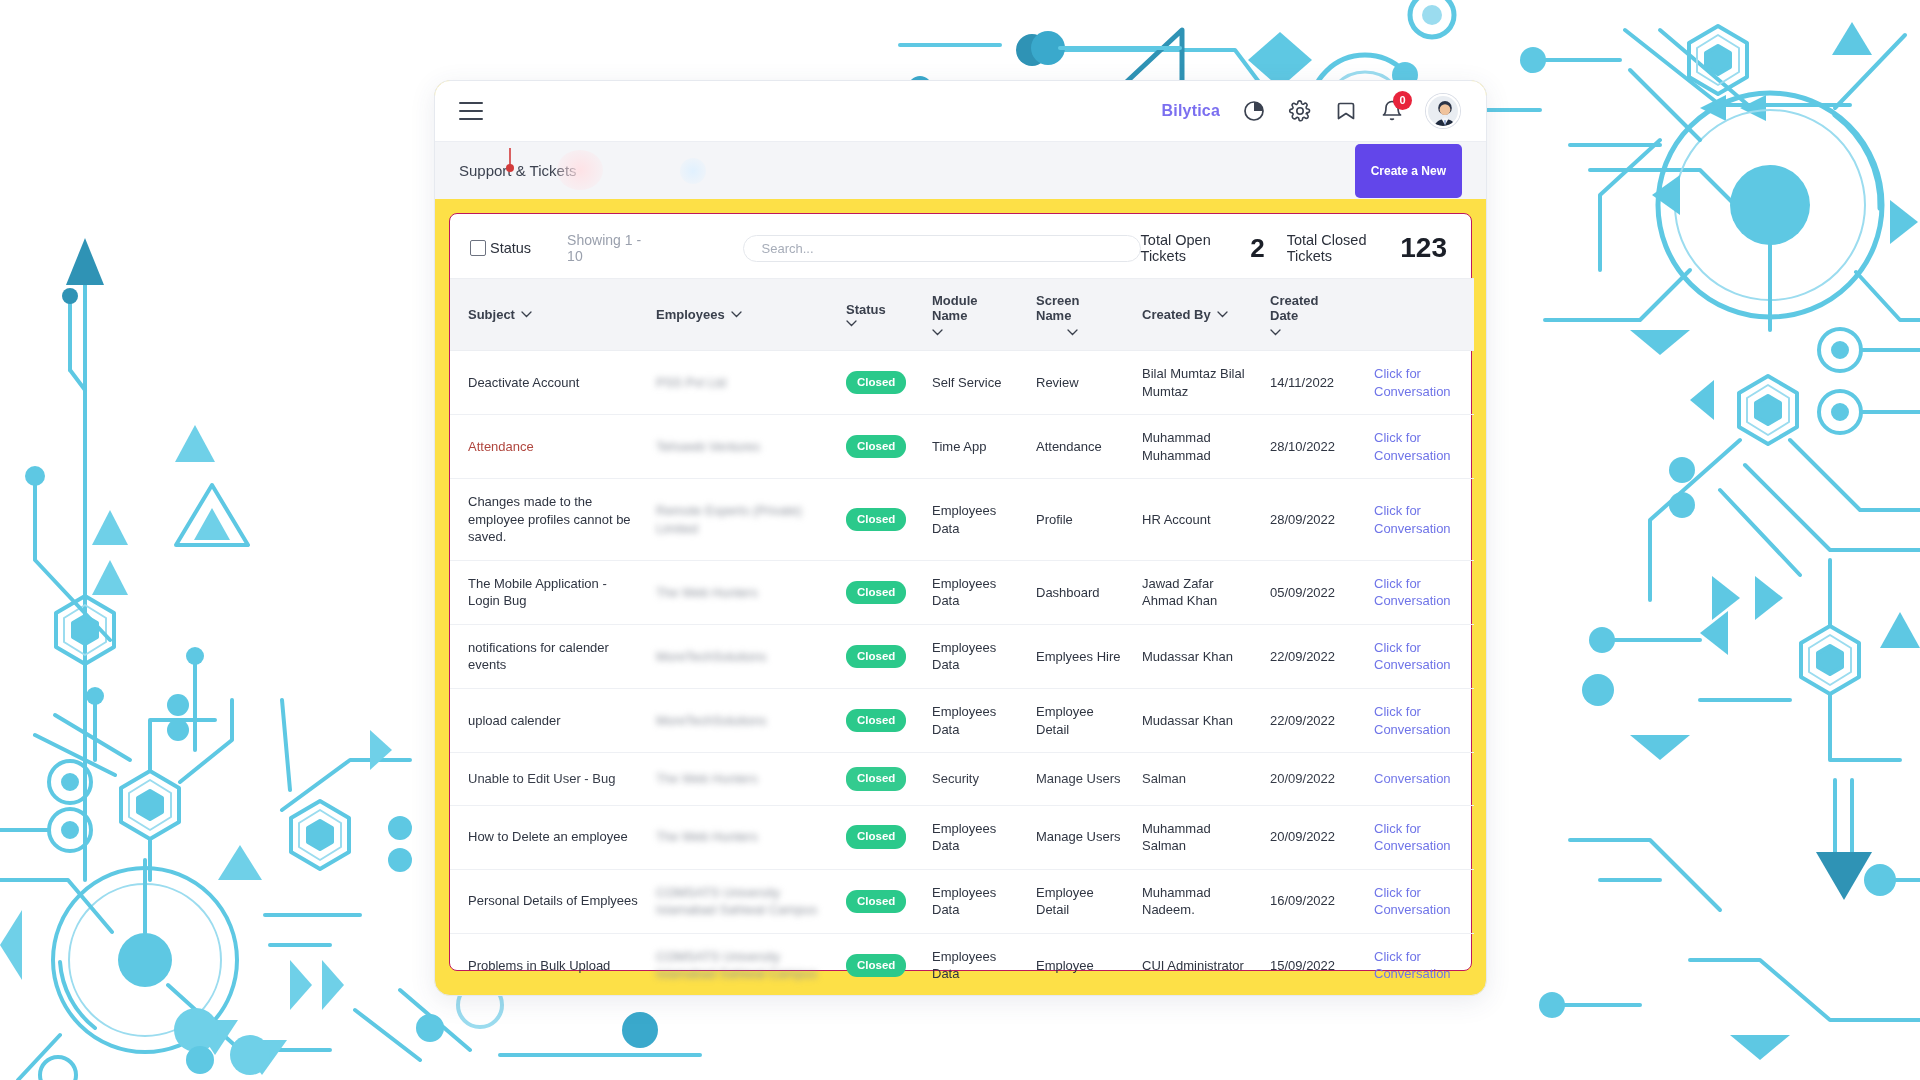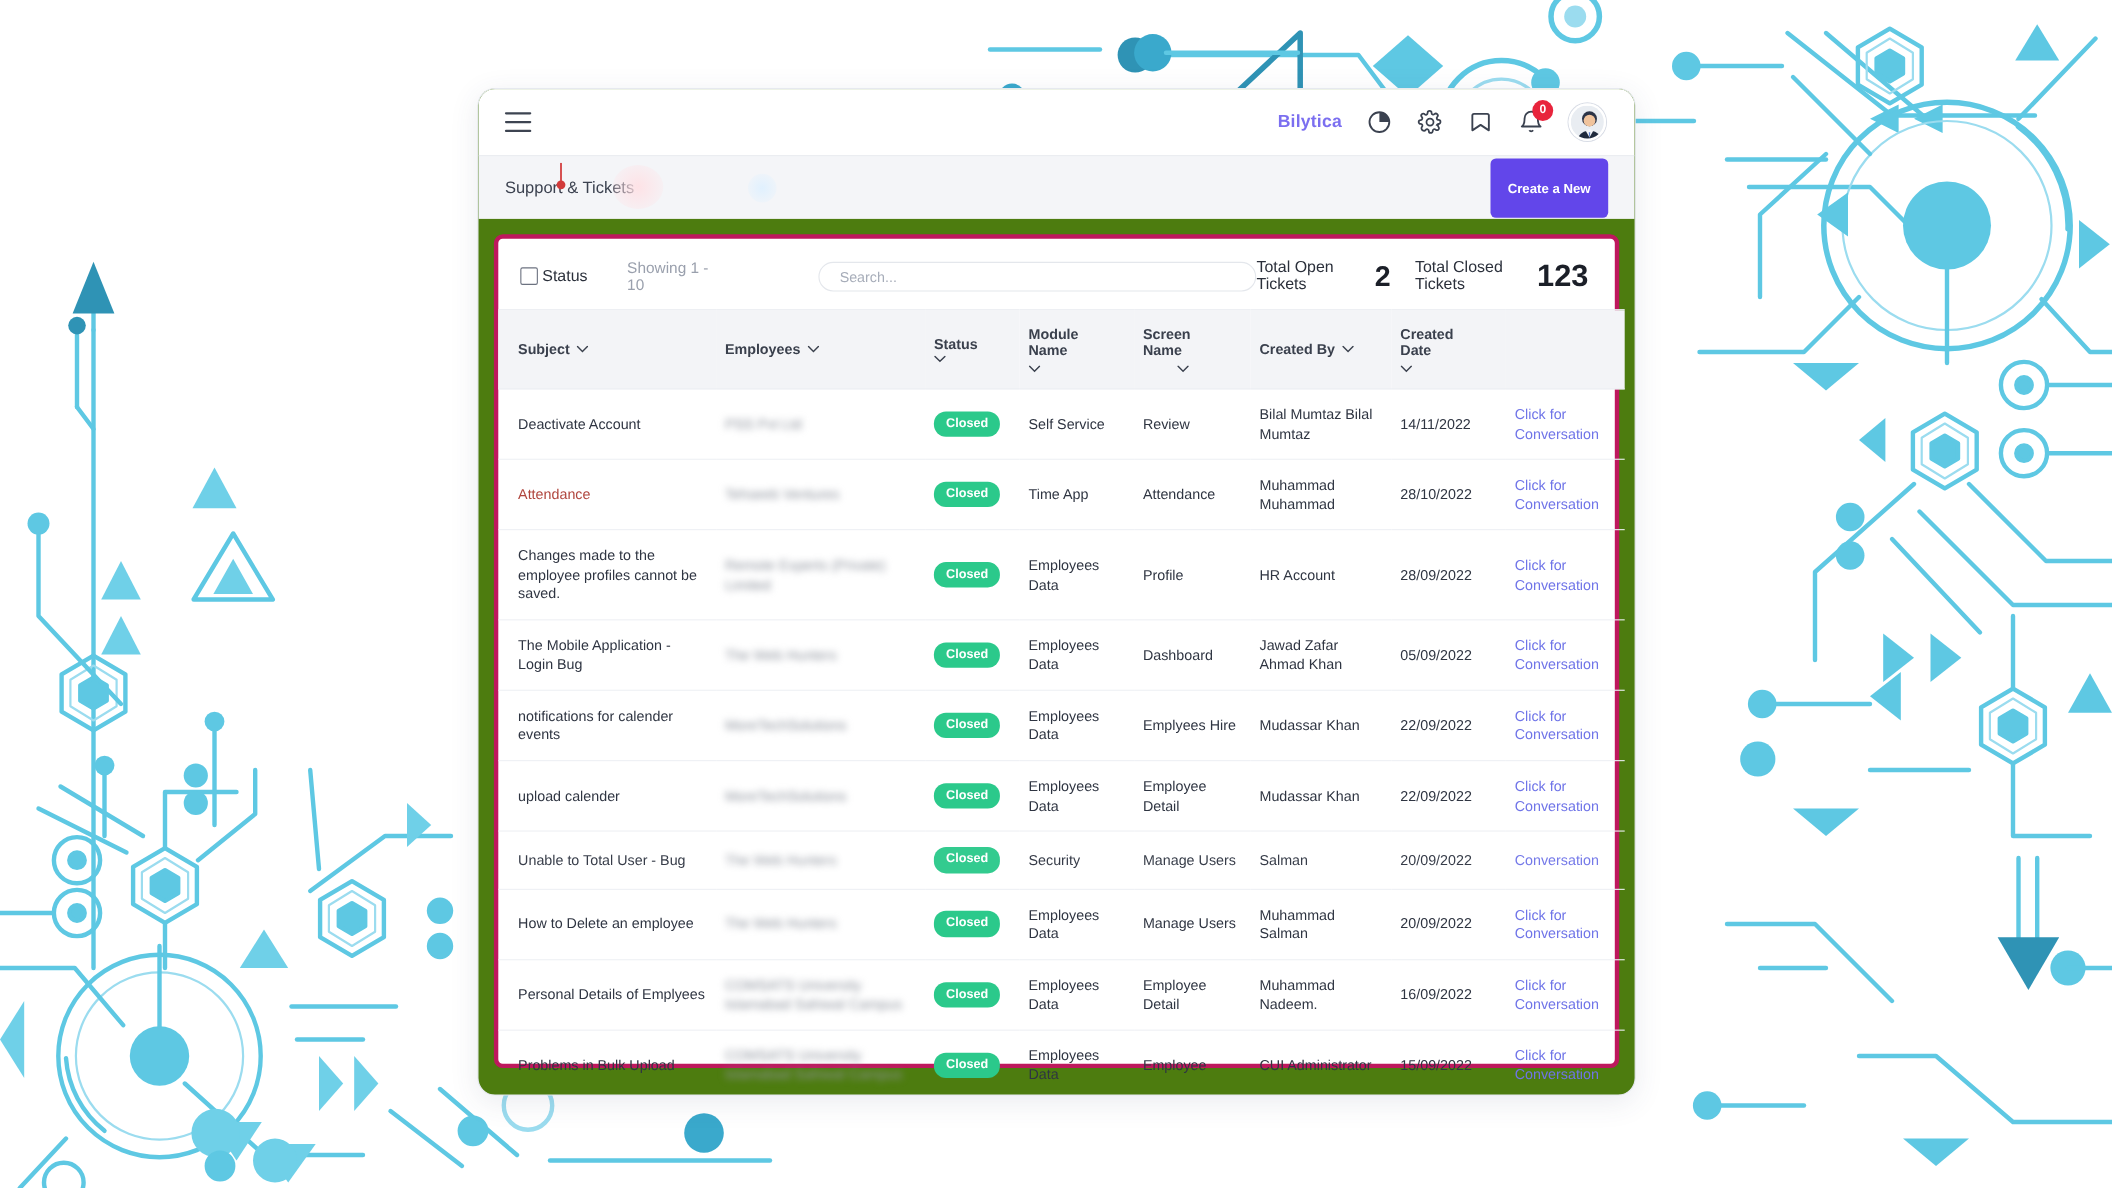--- a/index.html
+++ b/index.html
@@ -13,21 +13,21 @@
   #stage { position: relative; width: 1920px; height: 1080px; background:#fff; }
 
   
   #bg-art { position:absolute; inset:0; width:1920px; height:1080px; }
 
   
   .app-window {
     position: absolute;
     left: 434px; top: 80px;
     width: 1053px; height: 916px;
-    background: #4d7c0f;
+    background: #fde047;
     border-radius: 16px;
     border: 1px solid #e6e9ef;
     box-shadow: 0 6px 26px rgba(60,70,110,.10);
     overflow: hidden;
   }
 
   
   .topbar {
     height: 60px;
     display:flex; align-items:center; justify-content:space-between;
@@ -77,21 +77,21 @@
     background:#6246ea; color:#fff; border:none;
     font-size:12px; font-weight:700;
     padding: 20px 16px; border-radius:5px; cursor:pointer;
     font-family:"Liberation Sans", sans-serif;
   }
 
   
   .card {
     margin: 14px 14px 0 14px;
     background:#fff;
-    border:4px solid #be185d;
+    border:1px solid #be185d;
     border-radius:8px;
     height: 758px;
     display:flex; flex-direction:column;
   }
 
   .card-toolbar {
     display:flex; align-items:center;
     padding: 18px 20px 14px 20px;
     gap: 0;
   }
@@ -558,21 +558,21 @@
               <td class="col-subject"><span>upload calender</span></td>
               <td class="col-emp"><span class="redacted">MoreTechSolutions</span></td>
               <td class="col-status"><span class="badge-closed">Closed</span></td>
               <td class="col-module"><span>Employees Data</span></td>
               <td class="col-screen"><span>Employee Detail</span></td>
               <td class="col-by"><span>Mudassar Khan</span></td>
               <td class="col-date"><span>22/09/2022</span></td>
               <td class="col-act"><span class="link-conv">Click for Conversation</span></td>
             </tr>
             <tr class="row-glitch">
-              <td class="col-subject"><span>Unable to Total User - Bug</span></td>
+              <td class="col-subject"><span>Unable to Edit User - Bug</span></td>
               <td class="col-emp"><span class="redacted">The Web Hunters</span></td>
               <td class="col-status"><span class="badge-closed">Closed</span></td>
               <td class="col-module"><span>Security</span></td>
               <td class="col-screen"><span>Manage Users</span></td>
               <td class="col-by"><span>Salman</span></td>
               <td class="col-date"><span>20/09/2022</span></td>
               <td class="col-act"><span class="link-conv">Conversation</span></td>
             </tr>
             <tr>
               <td class="col-subject"><span>How to Delete an employee</span></td>

